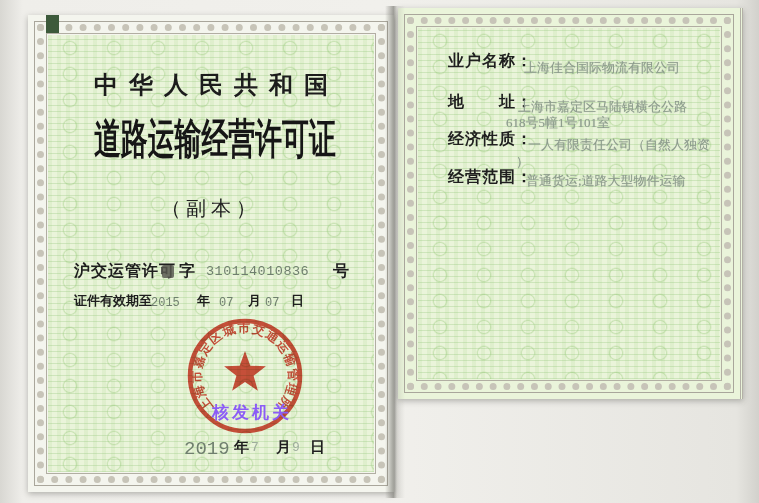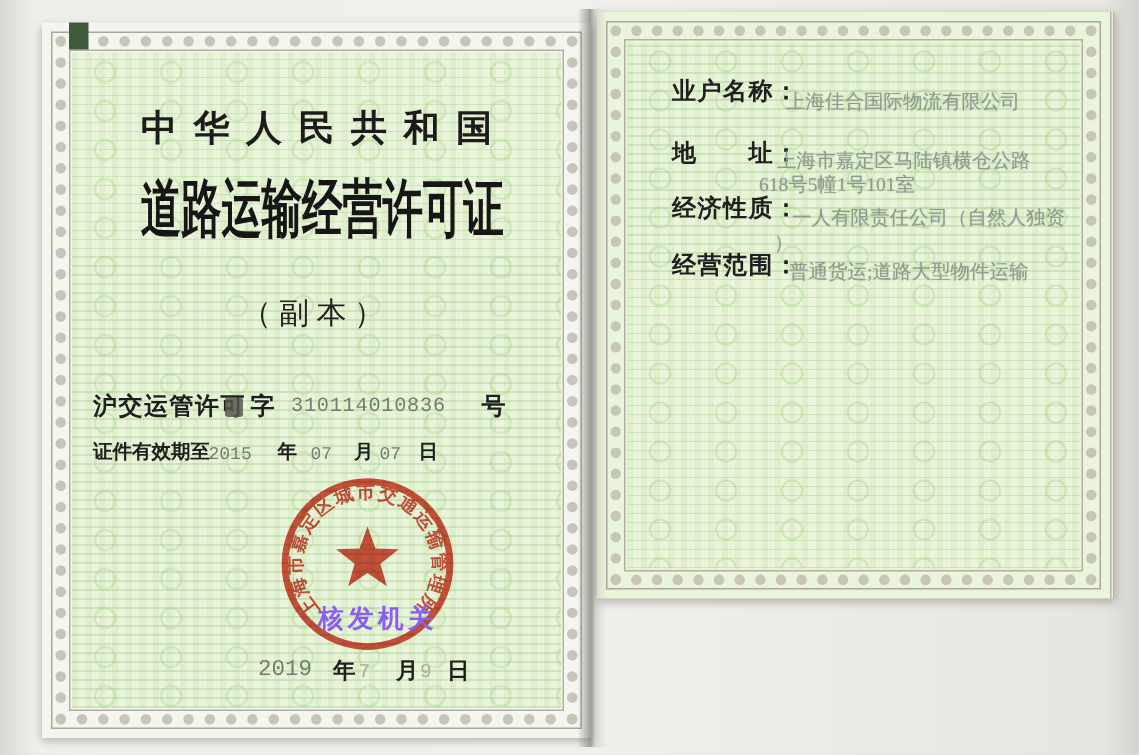--- a/index.html
+++ b/index.html
@@ -18,21 +18,21 @@
       repeating-linear-gradient(90deg, rgba(165,210,135,.16) 0 4px, rgba(165,210,135,0) 4px 9px);
     background-size:44px 26px,auto,auto;}
   
   .country{position:absolute;left:0;right:0;top:54px;text-align:center;
     font-size:24px;font-weight:bold;letter-spacing:11px;color:#1c1c1c;text-indent:11px;}
   .title{position:absolute;left:0;right:0;top:96px;text-align:center;
     font-family:"Liberation Sans","DejaVu Sans",sans-serif;
     font-size:42px;font-weight:900;color:#161616;transform:scaleX(.64);transform-origin:center;white-space:nowrap;}
   .copy{position:absolute;left:0;right:0;top:180px;text-align:center;
     font-size:20px;font-weight:normal;letter-spacing:5px;color:#222;}
-  .line{position:absolute;left:4px;right:0;height:22px;padding-left:44px;}
+  .line{position:absolute;left:16px;right:0;height:22px;padding-left:44px;}
   .b{font-weight:bold;color:#1e1e1e;}
   .mono{font-family:"Liberation Mono","DejaVu Sans Mono",monospace;}
   .num{color:#6f7f6e;}
   .pos{position:absolute;white-space:nowrap;}
   .smudge{position:absolute;width:12px;height:13px;background:#585850;border-radius:2px;opacity:.85;}
   .faint{color:#9fae9e;}
   
   .stamp{position:absolute;opacity:.88;mix-blend-mode:multiply;}
   .issuer{position:absolute;font-size:17px;font-weight:bold;letter-spacing:3px;color:#8b5cf6;z-index:5;}
   
@@ -89,21 +89,21 @@
         <path id="ringPath" d="M 43.9 106.1 A 44 44 0 1 1 106.1 106.1" fill="none"></path>
       </defs>
       <text font-size="12.5" fill="#d23a28" font-weight="bold" font-family="'Liberation Sans','DejaVu Sans',sans-serif">
         <textPath href="#ringPath" startOffset="0" textLength="205">上海市嘉定区城市交通运输管理所</textPath>
       </text>
     </svg>
 
     <div class="issuer" style="left:184px;top:386px;">核发机关</div>
 
     <div class="line" style="top:423px;z-index:6;">
-      <span class="pos mono num" style="left:140px;font-size:15px;">2019</span>
+      <span class="pos mono num" style="left:140px;font-size:19px;">2019</span>
       <span class="pos b" style="left:190px;font-size:15px;">年</span>
       <span class="pos mono faint" style="left:207px;top:2px;font-size:13px;">7</span>
       <span class="pos b" style="left:232px;font-size:15px;">月</span>
       <span class="pos mono faint" style="left:248px;top:2px;font-size:13px;">9</span>
       <span class="pos b" style="left:266px;font-size:15px;">日</span>
     </div>
   </div>
 
   <div class="fold"></div>
 

